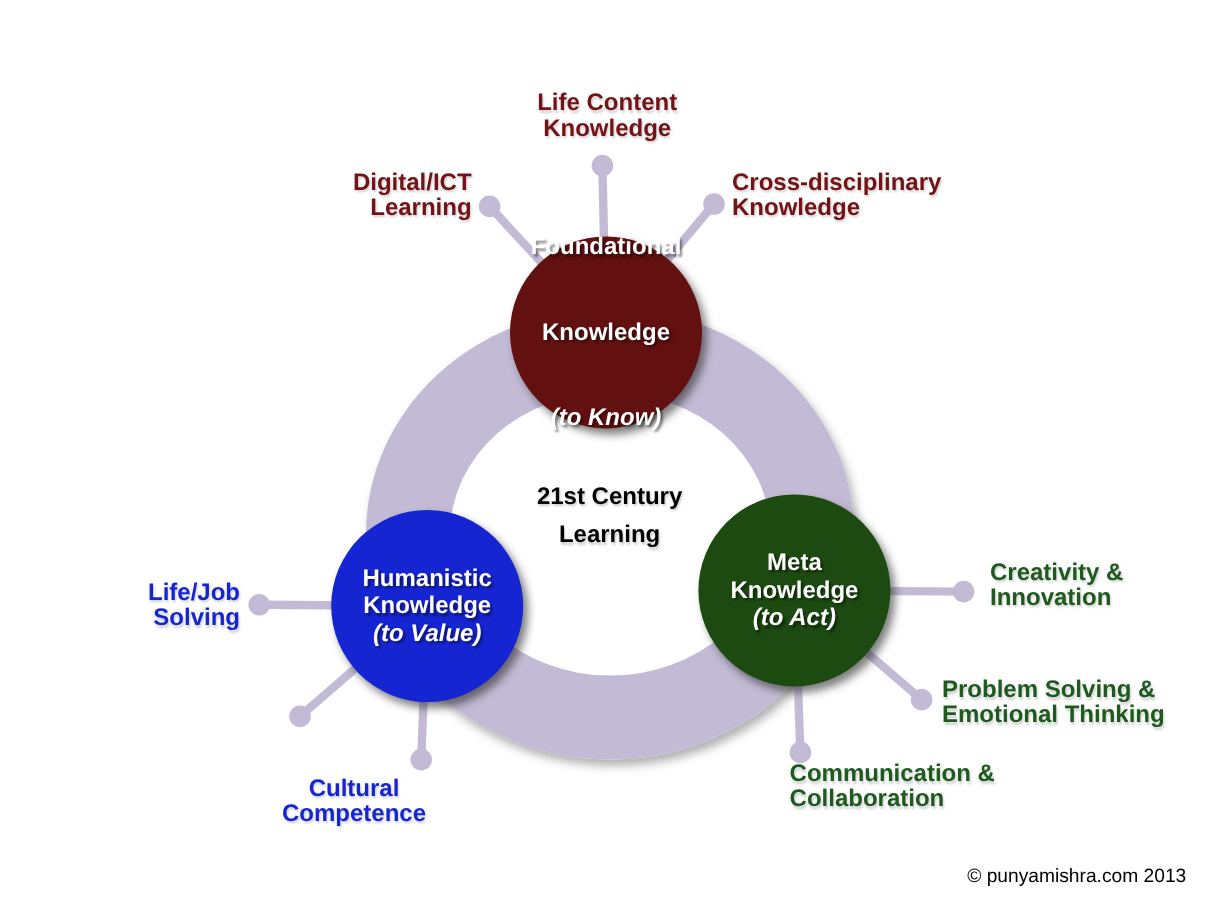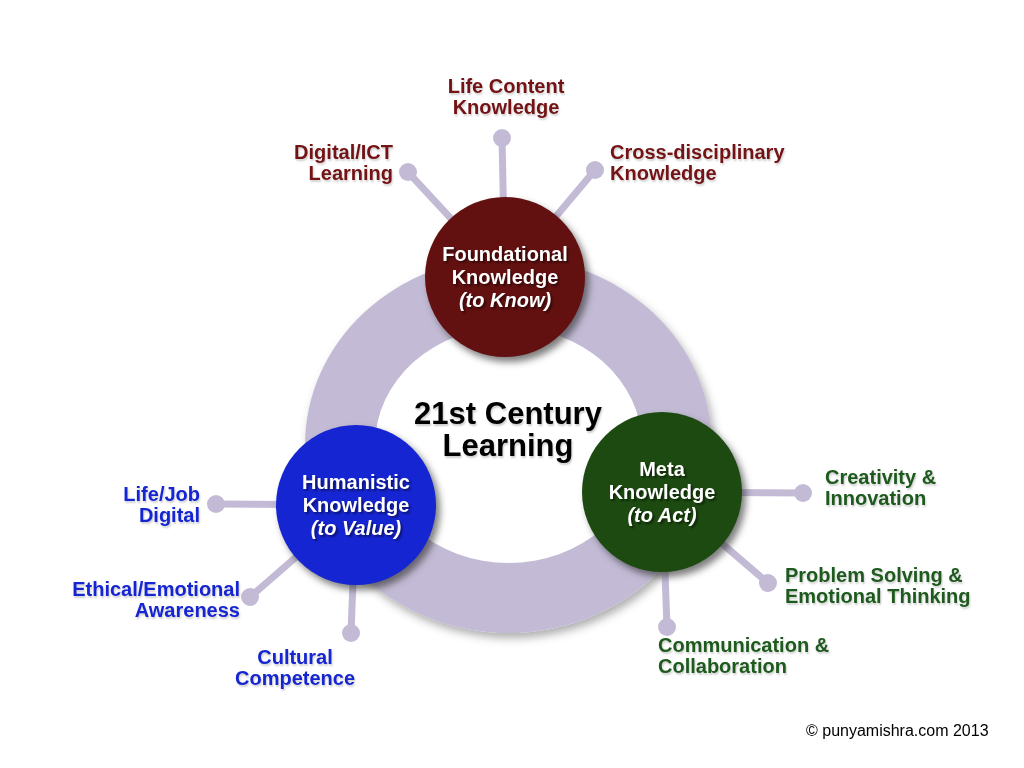--- a/index.html
+++ b/index.html
@@ -48,32 +48,32 @@
     text-align: center;
     color: #ffffff;
     font-weight: bold;
     font-size: 20px;
     line-height: 23px;
     box-shadow: 4px 5px 7px rgba(40,40,40,0.6);
     text-shadow: 2px 2px 2px rgba(0,0,0,0.45);
     z-index: 3;
   }
   .node .sub { font-style: italic; }
-  .node-foundational { left: 425px; top: 197px; background: var(--maroon, #621010); }
+  .node-foundational { left: 425px; top: 197px; background: var(--maroon, #621010); gap: 48px; }
   .node-humanistic   { left: 276px; top: 425px; background: var(--blue, #1625d2); }
   .node-meta         { left: 582px; top: 412px; background: var(--green, #1c4a10); }
 
   
   .center-title {
     position: absolute;
     left: 383px; top: 398px;
     width: 250px;
     text-align: center;
     font-weight: bold;
-    font-size: 31px;
+    font-size: 20px;
     line-height: 32px;
     color: var(--ink, #000000);
     text-shadow: 1px 2px 2px rgba(130,130,130,0.4);
     z-index: 4;
   }
 
   
   .label {
     position: absolute;
     font-weight: bold;
@@ -185,25 +185,21 @@
     <span>Digital/ICT</span>
     <span>Learning</span>
   </div>
   <div class="label lbl-maroon align-l lbl-cross">
     <span>Cross-disciplinary</span>
     <span>Knowledge</span>
   </div>
 
   <div class="label lbl-blue align-r lbl-lifejob">
     <span>Life/Job</span>
-    <span>Digital</span>
-  </div>
-  <div class="label lbl-blue align-r lbl-ethical">
-    <span>Ethical/Emotional</span>
-    <span>Awareness</span>
+    <span>Solving</span>
   </div>
   <div class="label lbl-blue align-c lbl-cultural">
     <span>Cultural</span>
     <span>Competence</span>
   </div>
 
   <div class="label lbl-green align-l lbl-creativity">
     <span>Creativity &amp;</span>
     <span>Innovation</span>
   </div>

